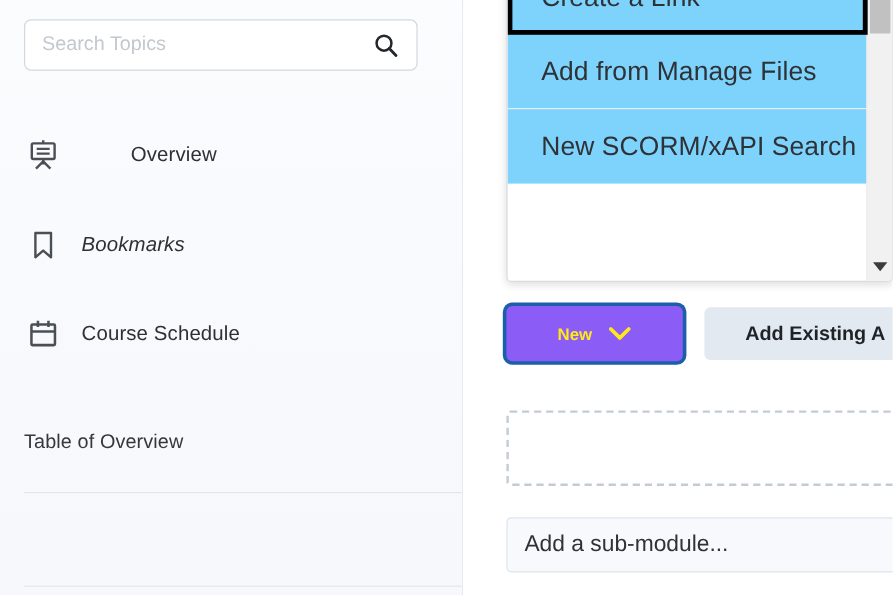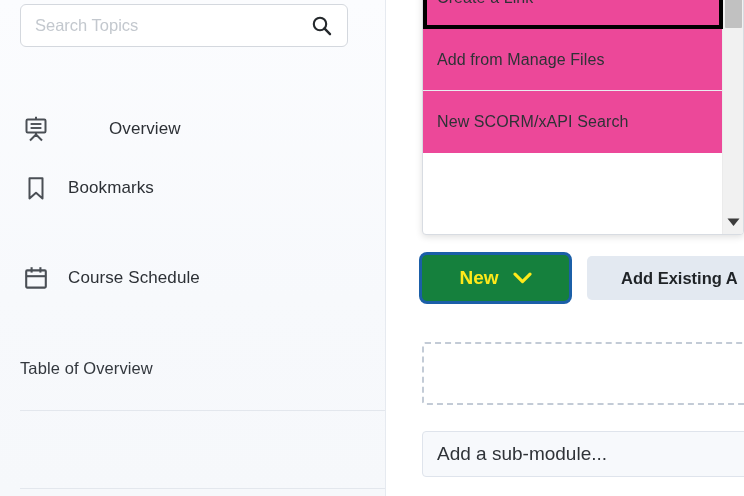--- a/index.html
+++ b/index.html
@@ -32,21 +32,21 @@
     height: 496px;
     background: linear-gradient(180deg, #fbfcfe 0%, #f7f9fc 60%, #f6f8fb 100%);
     box-sizing: border-box;
     border-right: 1px solid #e6eaf0;
     overflow: hidden;
   }
 
   .search-wrap {
     position: absolute;
     left: 20px;
-    top: 4px;
+    top: 16px;
     width: 328px;
     height: 43px;
     box-sizing: border-box;
     background: #ffffff;
     border: 1px solid #d4d8de;
     border-radius: 6px;
     display: flex;
     align-items: center;
     padding: 0 14px;
     gap: 27px;
@@ -99,21 +99,21 @@
     color: #4a4f55;
   }
   .nav-label {
     margin-left: 16px;
     font-size: 17px;
     color: #2d3136;
     letter-spacing: 0.1px;
   }
 
   #nav-overview { top: 105px; gap: 41px; }
-  #nav-bookmarks { top: 164px; }
+  #nav-bookmarks { top: 180px; font-style: italic; }
   #nav-schedule { top: 254px; }
 
   .toc-heading {
     position: absolute;
     left: 20px;
     top: 359px;
     font-size: 16.5px;
     color: #33383e;
     letter-spacing: 0.1px;
   }
@@ -202,26 +202,26 @@
     left: 0;
     top: 0;
     width: 300px;
     height: 100%;
   }
   .menu-item {
     position: relative;
     height: 62px;
     display: flex;
     align-items: center;
-    padding-left: 14px;
-    box-sizing: border-box;
-    font-size: 16px;
+    padding-left: 28px;
+    box-sizing: border-box;
+    font-size: 22px;
     color: #2e3236;
     cursor: pointer;
-    background: #ec4899;
+    background: #7dd3fc;
     border-bottom: 1px solid #e9ecf0;
     letter-spacing: 0.1px;
   }
   .menu-item:last-child { border-bottom: none; }
   .menu-item.focused {
     outline: 4px solid #000000;
     outline-offset: -4px;
     z-index: 3;
     border-bottom-color: transparent;
   }
@@ -260,27 +260,27 @@
     cursor: pointer;
   }
 
   
   #btn-new {
     position: absolute;
     left: 36px;
     top: 255px;
     width: 147px;
     height: 46px;
-    background: #15803d;
+    background: #8b5cf6;
     border: none;
     border-radius: 5px;
     box-shadow: 0 0 0 3px #1b5fa8;
     color: #ffe91a;
     font-family: "Liberation Sans", sans-serif;
-    font-size: 19px;
+    font-size: 14px;
     font-weight: bold;
     display: flex;
     align-items: center;
     justify-content: center;
     gap: 14px;
     cursor: pointer;
     padding: 0;
   }
   #btn-new .caret svg { display: block; }
 

